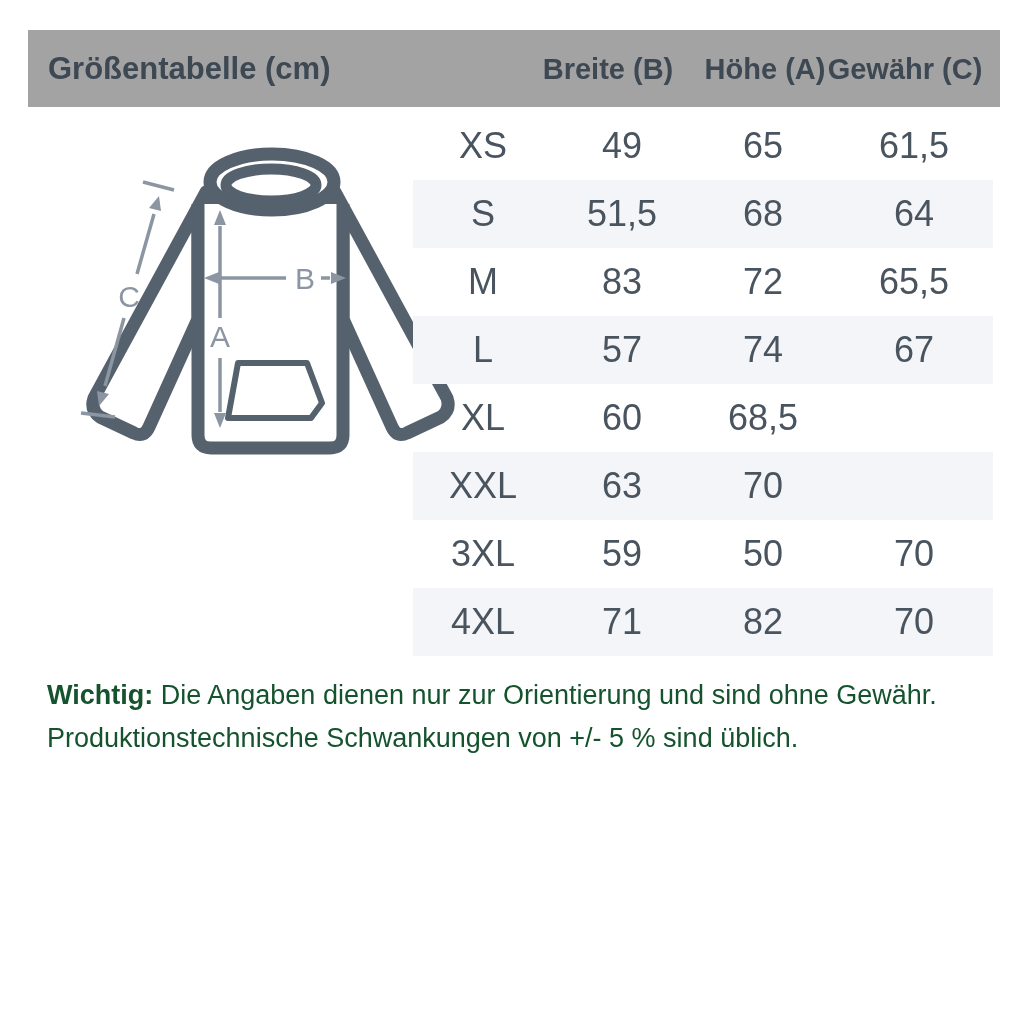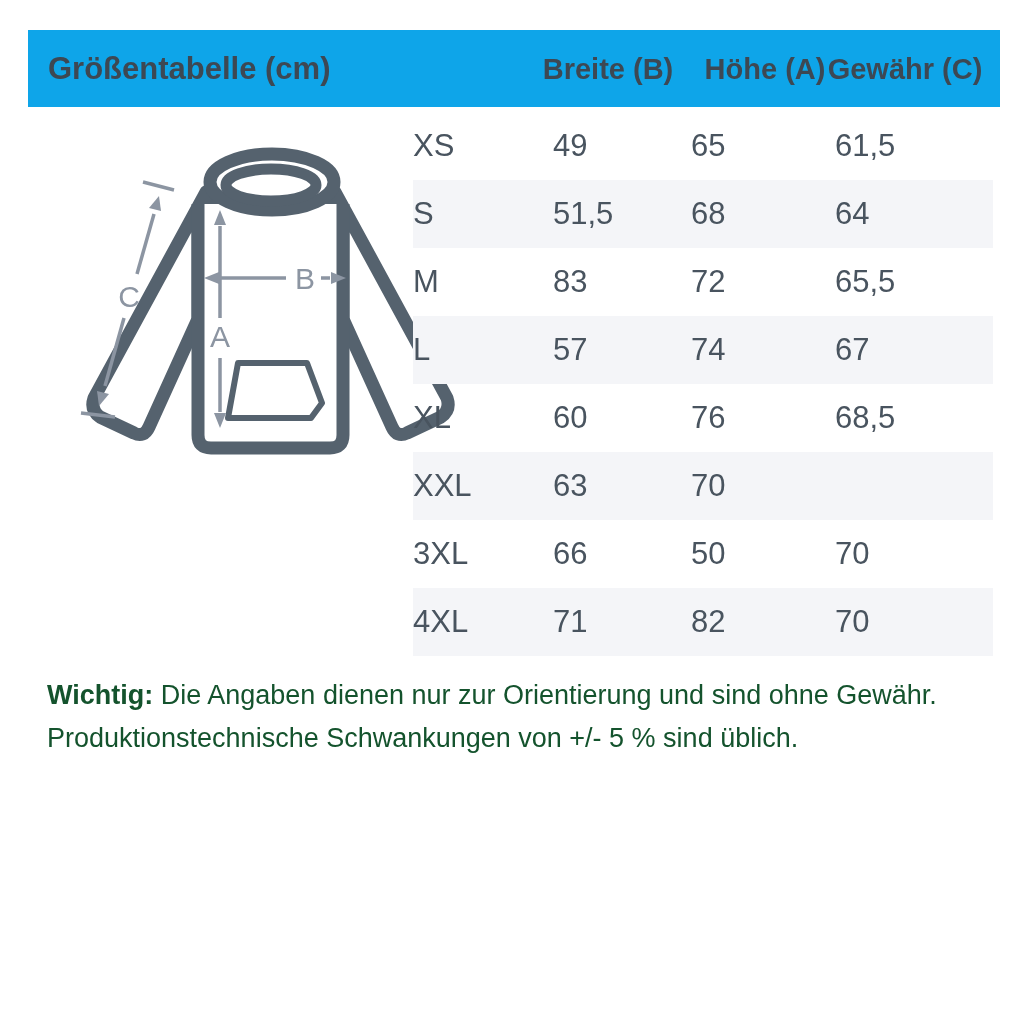--- a/index.html
+++ b/index.html
@@ -3,42 +3,42 @@
 <meta charset="utf-8">
 <style>
   html,body{margin:0;padding:0;background:#fff;}
   body{
     position:relative;width:1024px;height:1024px;overflow:hidden;
     font-family:"Liberation Sans","DejaVu Sans",sans-serif;
   }
   
   .topbar{
     position:absolute;left:28px;top:30px;width:972px;height:77px;
-    background:#0ea5e9;
+    background:#a3a3a3;
   }
   .title{
     position:absolute;left:20px;top:50%;transform:translateY(-50%);
     margin:0;font-size:31px;font-weight:700;color:#3d4853;white-space:nowrap;
   }
   .col-head{
     position:absolute;top:50%;transform:translate(-50%,-50%);
     font-size:29px;font-weight:700;color:#3d4853;white-space:nowrap;
   }
   .col-head.c1{left:580px;}
   .col-head.c2{left:737px;}
   .col-head.c3{left:877px;}
   
   .rows{position:absolute;left:413px;top:112px;width:580px;}
   .row{
     display:grid;grid-template-columns:140px 138px 144px 158px;
     height:68px;align-items:center;
   }
   .row:nth-child(even){background:#f4f5f8;}
   .cell{
-    text-align:left;font-size:31px;color:#49545f;
+    text-align:center;font-size:36px;color:#49545f;
   }
   
   .hoodie{position:absolute;left:40px;top:118px;width:380px;height:335px;}
   
   .note{
     position:absolute;left:47px;top:674px;width:930px;
     font-size:27px;line-height:43px;color:#14532d;
   }
   .note .bold{font-weight:700;}
 </style>
@@ -126,33 +126,32 @@
   <div class="row">
     <div class="cell">L</div>
     <div class="cell">57</div>
     <div class="cell">74</div>
     <div class="cell">67</div>
   </div>
 
   <div class="row">
     <div class="cell">XL</div>
     <div class="cell">60</div>
-    <div class="cell">76</div>
     <div class="cell">68,5</div>
   </div>
 
   <div class="row">
     <div class="cell">XXL</div>
     <div class="cell">63</div>
     <div class="cell">70</div>
   </div>
 
   <div class="row">
     <div class="cell">3XL</div>
-    <div class="cell">66</div>
+    <div class="cell">59</div>
     <div class="cell">50</div>
     <div class="cell">70</div>
   </div>
 
   <div class="row">
     <div class="cell">4XL</div>
     <div class="cell">71</div>
     <div class="cell">82</div>
     <div class="cell">70</div>
   </div>

